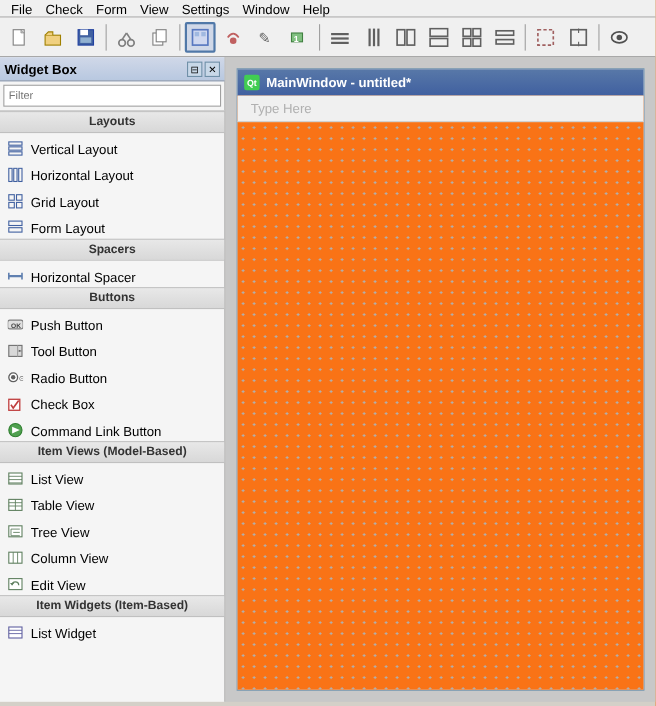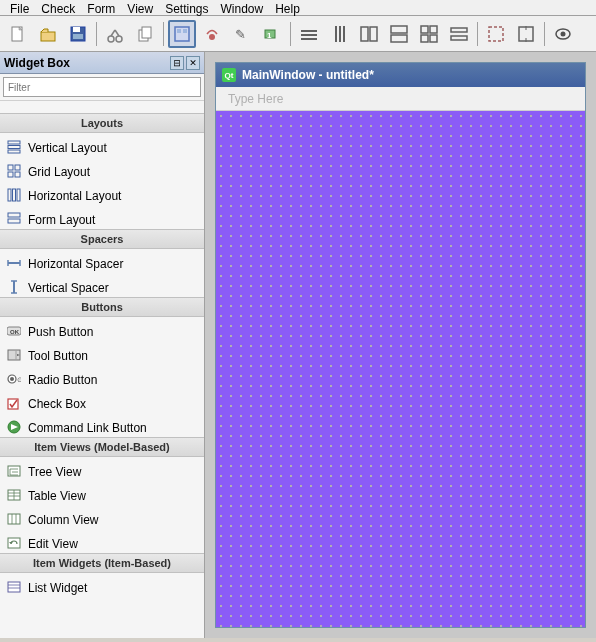--- a/index.html
+++ b/index.html
@@ -117,21 +117,20 @@
       background: #fff;
       padding: 2px 4px;
       font-size: 10px;
       outline: none;
     }
 
     
     .widget-list {
       overflow-y: auto;
       flex: 1;
-      margin-top: 12px;
     }
     .widget-list::-webkit-scrollbar { width: 8px; }
     .widget-list::-webkit-scrollbar-track { background: #f0f0f0; }
     .widget-list::-webkit-scrollbar-thumb { background: #b0b0b0; border-radius: 4px; }
 
     .section-header {
       background: linear-gradient(to bottom, #e8e8e8, #d8d8d8);
       border-top: 1px solid #c0c0c0;
       border-bottom: 1px solid #c0c0c0;
       padding: 3px 8px;
@@ -200,21 +199,21 @@
       align-items: center;
       justify-content: center;
       font-weight: bold;
     }
     .main-window-title {
       color: #fff;
       font-size: 12px;
       font-weight: bold;
     }
     .main-window-body {
-      background: #8b5cf6;
+      background: #f97316;
       position: relative;
       height: calc(100% - 24px);
     }
     .menubar-strip {
       height: 24px;
       display: flex;
       align-items: center;
       padding: 0 4px;
       border-bottom: 1px solid #d0d0d0;
       background: #f0f0f0;
@@ -396,69 +395,59 @@
             <rect x="1" y="1" width="12" height="3" fill="none" stroke="#4060a0" stroke-width="1"></rect>
             <rect x="1" y="5.5" width="12" height="3" fill="none" stroke="#4060a0" stroke-width="1"></rect>
             <rect x="1" y="10" width="12" height="3" fill="none" stroke="#4060a0" stroke-width="1"></rect>
           </svg>
         </div>
         <span class="widget-item-label">Vertical Layout</span>
       </div>
       <div class="widget-item">
         <div class="widget-item-icon">
           <svg width="14" height="14" viewBox="0 0 14 14">
+            <rect x="1" y="1" width="3" height="12" fill="none" stroke="#4060a0" stroke-width="1"></rect>
+            <rect x="5.5" y="1" width="3" height="12" fill="none" stroke="#4060a0" stroke-width="1"></rect>
+            <rect x="10" y="1" width="3" height="12" fill="none" stroke="#4060a0" stroke-width="1"></rect>
+          </svg>
+        </div>
+        <span class="widget-item-label">Horizontal Layout</span>
+      </div>
+      <div class="widget-item">
+        <div class="widget-item-icon">
+          <svg width="14" height="14" viewBox="0 0 14 14">
             <rect x="1" y="1" width="5" height="5" fill="none" stroke="#4060a0" stroke-width="1"></rect>
             <rect x="8" y="1" width="5" height="5" fill="none" stroke="#4060a0" stroke-width="1"></rect>
             <rect x="1" y="8" width="5" height="5" fill="none" stroke="#4060a0" stroke-width="1"></rect>
             <rect x="8" y="8" width="5" height="5" fill="none" stroke="#4060a0" stroke-width="1"></rect>
           </svg>
         </div>
         <span class="widget-item-label">Grid Layout</span>
       </div>
       <div class="widget-item">
         <div class="widget-item-icon">
           <svg width="14" height="14" viewBox="0 0 14 14">
-            <rect x="1" y="1" width="3" height="12" fill="none" stroke="#4060a0" stroke-width="1"></rect>
-            <rect x="5.5" y="1" width="3" height="12" fill="none" stroke="#4060a0" stroke-width="1"></rect>
-            <rect x="10" y="1" width="3" height="12" fill="none" stroke="#4060a0" stroke-width="1"></rect>
-          </svg>
-        </div>
-        <span class="widget-item-label">Horizontal Layout</span>
-      </div>
-      <div class="widget-item">
-        <div class="widget-item-icon">
-          <svg width="14" height="14" viewBox="0 0 14 14">
             <rect x="1" y="1" width="12" height="4" fill="none" stroke="#4060a0" stroke-width="1"></rect>
             <rect x="1" y="7" width="12" height="4" fill="none" stroke="#4060a0" stroke-width="1"></rect>
           </svg>
         </div>
         <span class="widget-item-label">Form Layout</span>
       </div>
 
       <div class="section-header">Spacers</div>
       <div class="widget-item">
         <div class="widget-item-icon">
           <svg width="14" height="14" viewBox="0 0 14 14">
             <line x1="1" y1="7" x2="13" y2="7" stroke="#6080b0" stroke-width="2"></line>
             <line x1="1" y1="4" x2="1" y2="10" stroke="#6080b0" stroke-width="1.5"></line>
             <line x1="13" y1="4" x2="13" y2="10" stroke="#6080b0" stroke-width="1.5"></line>
           </svg>
         </div>
         <span class="widget-item-label">Horizontal Spacer</span>
       </div>
-      <div class="widget-item">
-        <div class="widget-item-icon">
-          <svg width="14" height="14" viewBox="0 0 14 14">
-            <line x1="7" y1="1" x2="7" y2="13" stroke="#6080b0" stroke-width="2"></line>
-            <line x1="4" y1="1" x2="10" y2="1" stroke="#6080b0" stroke-width="1.5"></line>
-            <line x1="4" y1="13" x2="10" y2="13" stroke="#6080b0" stroke-width="1.5"></line>
-          </svg>
-        </div>
-        <span class="widget-item-label">Vertical Spacer</span>
-      </div>
 
       <div class="section-header">Buttons</div>
       <div class="widget-item">
         <div class="widget-item-icon">
           <svg width="14" height="14" viewBox="0 0 14 14">
             <rect x="0" y="3" width="14" height="8" rx="2" fill="#e0e0e0" stroke="#808080" stroke-width="1"></rect>
             <text x="3" y="10" font-size="6" fill="#404040" font-weight="bold">OK</text>
           </svg>
         </div>
         <span class="widget-item-label">Push Button</span>
@@ -496,47 +485,58 @@
         <div class="widget-item-icon">
           <svg width="14" height="14" viewBox="0 0 14 14">
             <circle cx="7" cy="7" r="6" fill="#50a050" stroke="#308030" stroke-width="1"></circle>
             <polygon points="4,4 11,7 4,10" fill="white"></polygon>
           </svg>
         </div>
         <span class="widget-item-label">Command Link Button</span>
       </div>
 
       <div class="section-header">Item Views (Model-Based)</div>
+      <div class="widget-item">
+        <div class="widget-item-icon">
+          <svg width="14" height="14" viewBox="0 0 14 14">
+            <rect x="1" y="2" width="12" height="10" fill="white" stroke="#608060" stroke-width="1"></rect>
+            <line x1="1" y1="5" x2="13" y2="5" stroke="#608060" stroke-width="0.8"></line>
+            <line x1="1" y1="8" x2="13" y2="8" stroke="#608060" stroke-width="0.8"></line>
+            <line x1="1" y1="11" x2="13" y2="11" stroke="#608060" stroke-width="0.8"></line>
+          </svg>
+        </div>
+        <span class="widget-item-label">List View</span>
+      </div>
+      <div class="widget-item">
+        <div class="widget-item-icon">
+          <svg width="14" height="14" viewBox="0 0 14 14">
+            <rect x="1" y="2" width="12" height="10" fill="white" stroke="#608060" stroke-width="1"></rect>
+            <line x1="1" y1="5" x2="13" y2="5" stroke="#608060" stroke-width="0.8"></line>
+            <line x1="1" y1="8" x2="13" y2="8" stroke="#608060" stroke-width="0.8"></line>
+            <line x1="7" y1="2" x2="7" y2="12" stroke="#608060" stroke-width="0.8"></line>
+          </svg>
+        </div>
+        <span class="widget-item-label">Table View</span>
+      </div>
       <div class="widget-item">
         <div class="widget-item-icon">
           <svg width="14" height="14" viewBox="0 0 14 14">
             <rect x="1" y="2" width="12" height="10" fill="white" stroke="#608060" stroke-width="1"></rect>
             <line x1="3" y1="5" x2="11" y2="5" stroke="#608060" stroke-width="0.8"></line>
             <line x1="5" y1="8" x2="11" y2="8" stroke="#608060" stroke-width="0.8"></line>
             <line x1="3" y1="11" x2="11" y2="11" stroke="#608060" stroke-width="0.8"></line>
             <line x1="3" y1="5" x2="3" y2="11" stroke="#608060" stroke-width="0.8"></line>
           </svg>
         </div>
         <span class="widget-item-label">Tree View</span>
       </div>
       <div class="widget-item">
         <div class="widget-item-icon">
           <svg width="14" height="14" viewBox="0 0 14 14">
             <rect x="1" y="2" width="12" height="10" fill="white" stroke="#608060" stroke-width="1"></rect>
-            <line x1="1" y1="5" x2="13" y2="5" stroke="#608060" stroke-width="0.8"></line>
-            <line x1="1" y1="8" x2="13" y2="8" stroke="#608060" stroke-width="0.8"></line>
-            <line x1="7" y1="2" x2="7" y2="12" stroke="#608060" stroke-width="0.8"></line>
-          </svg>
-        </div>
-        <span class="widget-item-label">Table View</span>
-      </div>
-      <div class="widget-item">
-        <div class="widget-item-icon">
-          <svg width="14" height="14" viewBox="0 0 14 14">
-            <rect x="1" y="2" width="12" height="10" fill="white" stroke="#608060" stroke-width="1"></rect>
             <line x1="5" y1="2" x2="5" y2="12" stroke="#608060" stroke-width="0.8"></line>
             <line x1="9" y1="2" x2="9" y2="12" stroke="#608060" stroke-width="0.8"></line>
           </svg>
         </div>
         <span class="widget-item-label">Column View</span>
       </div>
       <div class="widget-item">
         <div class="widget-item-icon">
           <svg width="14" height="14" viewBox="0 0 14 14">
             <rect x="1" y="2" width="12" height="10" fill="white" stroke="#608060" stroke-width="1"></rect>

